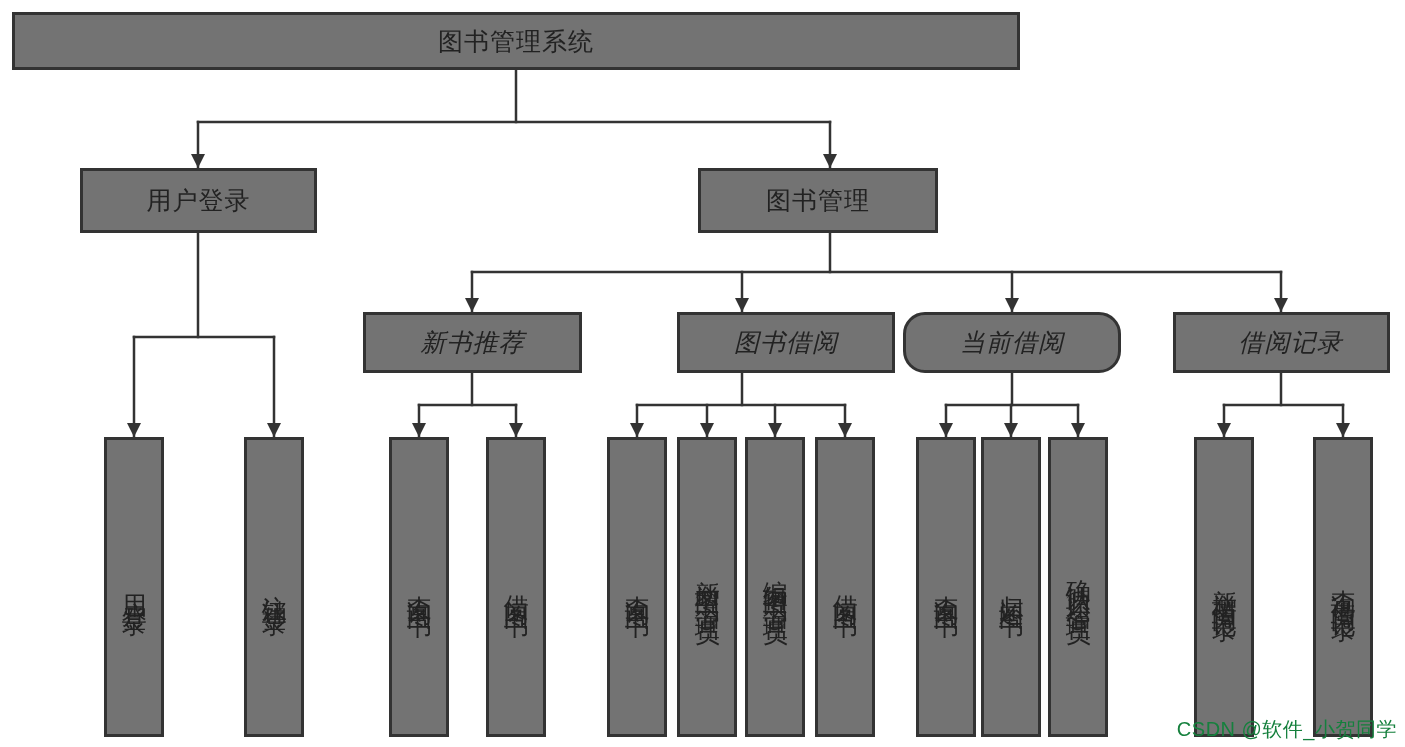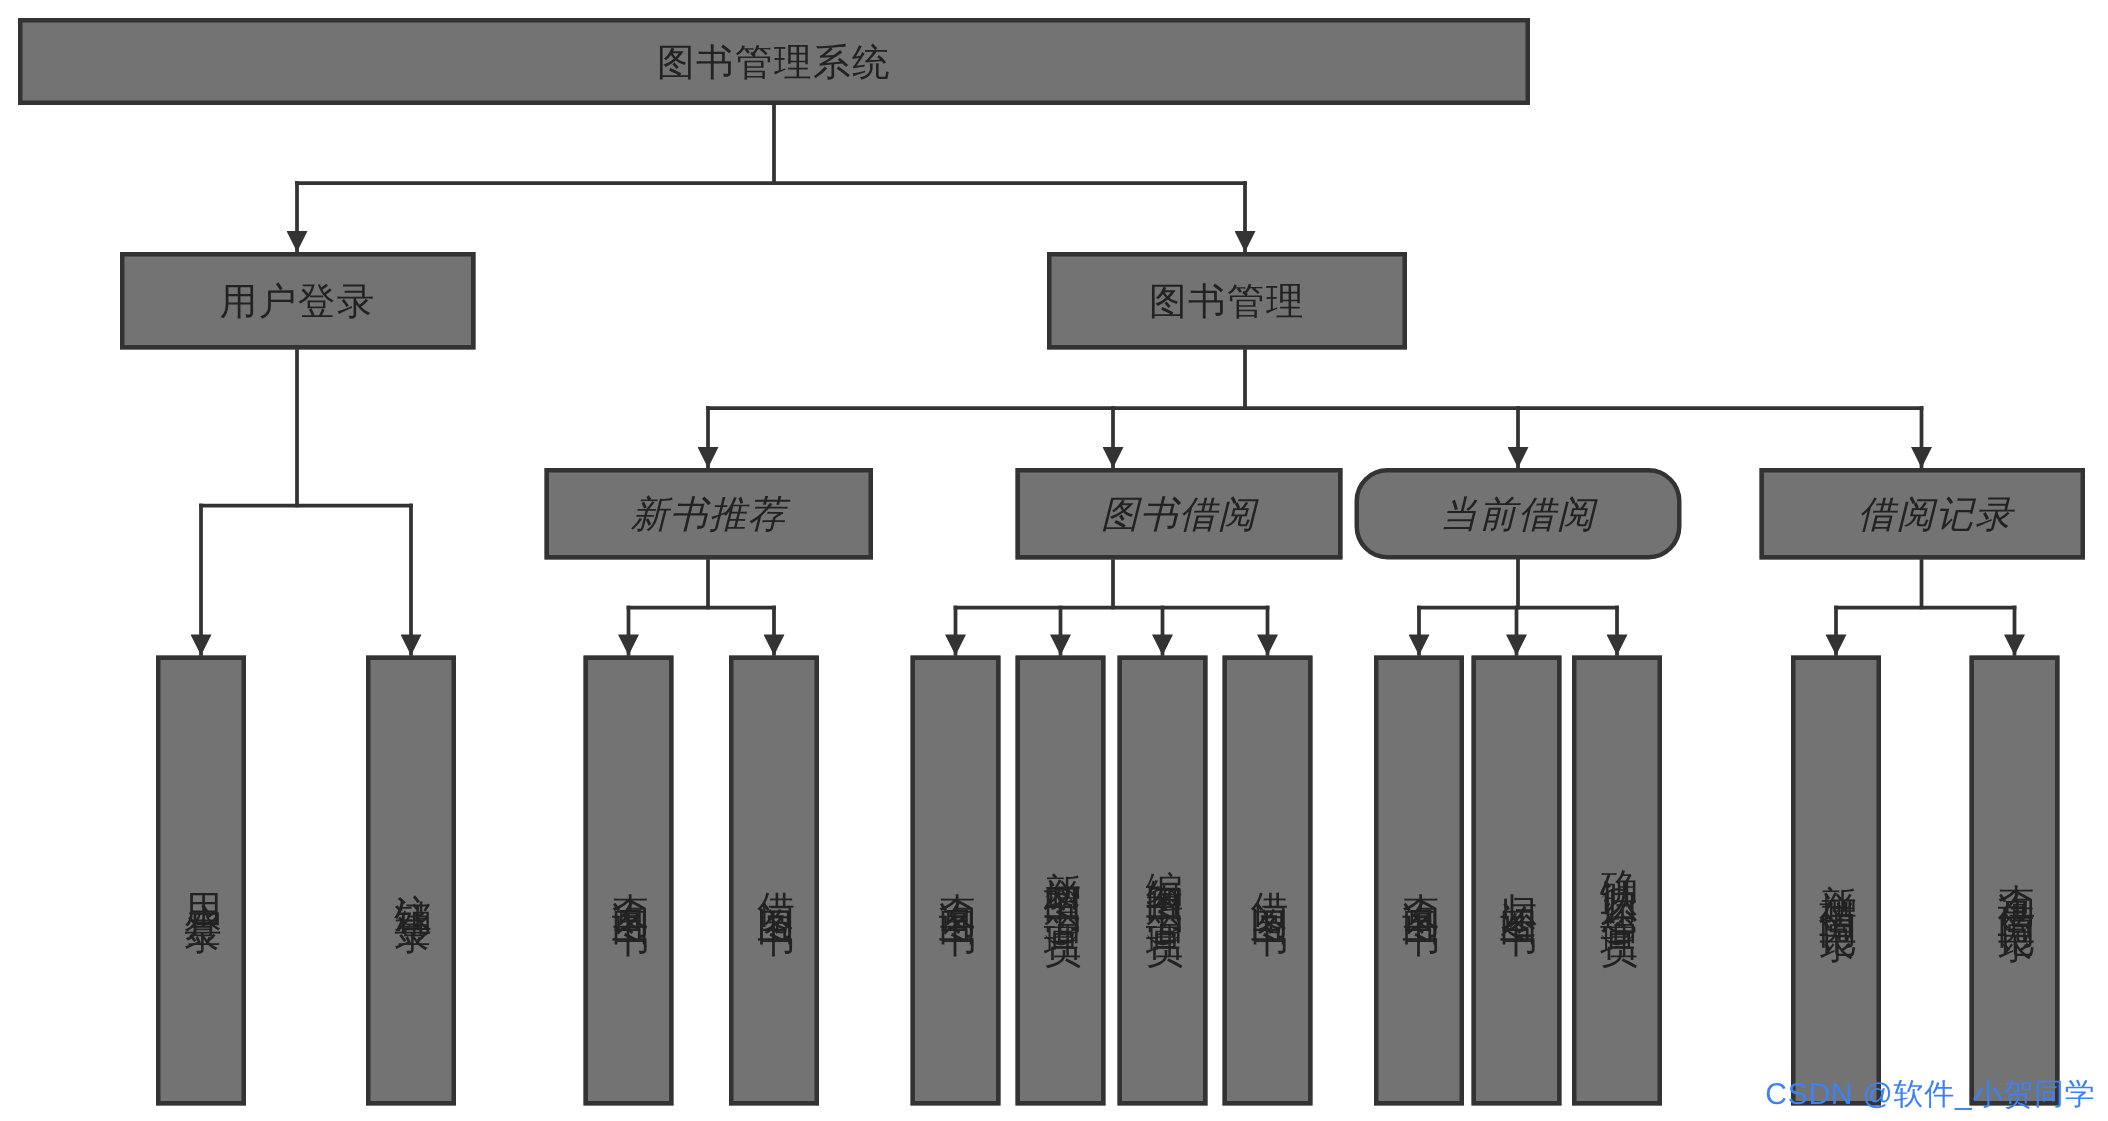--- a/index.html
+++ b/index.html
@@ -47,21 +47,21 @@
   .leaf-5{left:607px;} .leaf-6{left:677px;}
   .leaf-7{left:745px;} .leaf-8{left:815px;}
   .leaf-9{left:916px;} .leaf-10{left:981px;}
   .leaf-11{left:1048px;}
   .leaf-12{left:1194px;} .leaf-13{left:1313px;}
   #watermark{
     position:absolute;
     right:8px;top:716px;
     z-index:2;
     font-size:20px;
-    color:#3b82f6;
+    color:#15803d;
     letter-spacing:0.5px;
     white-space:nowrap;
     text-align:right;
   }
 </style>
 </head>
 <body>
 
 <div id="stage">
 

